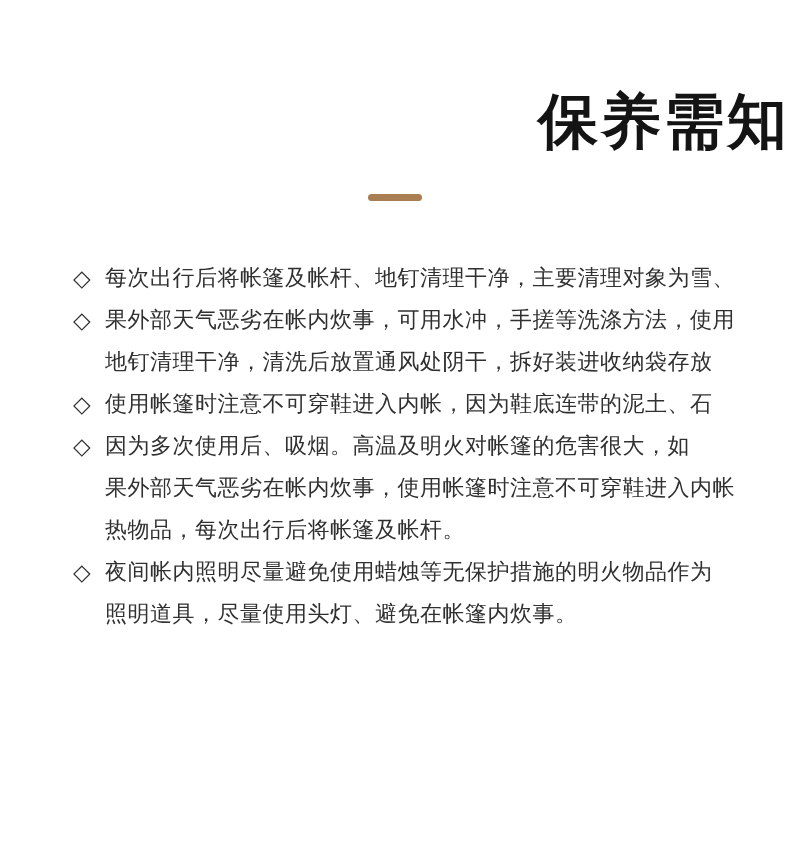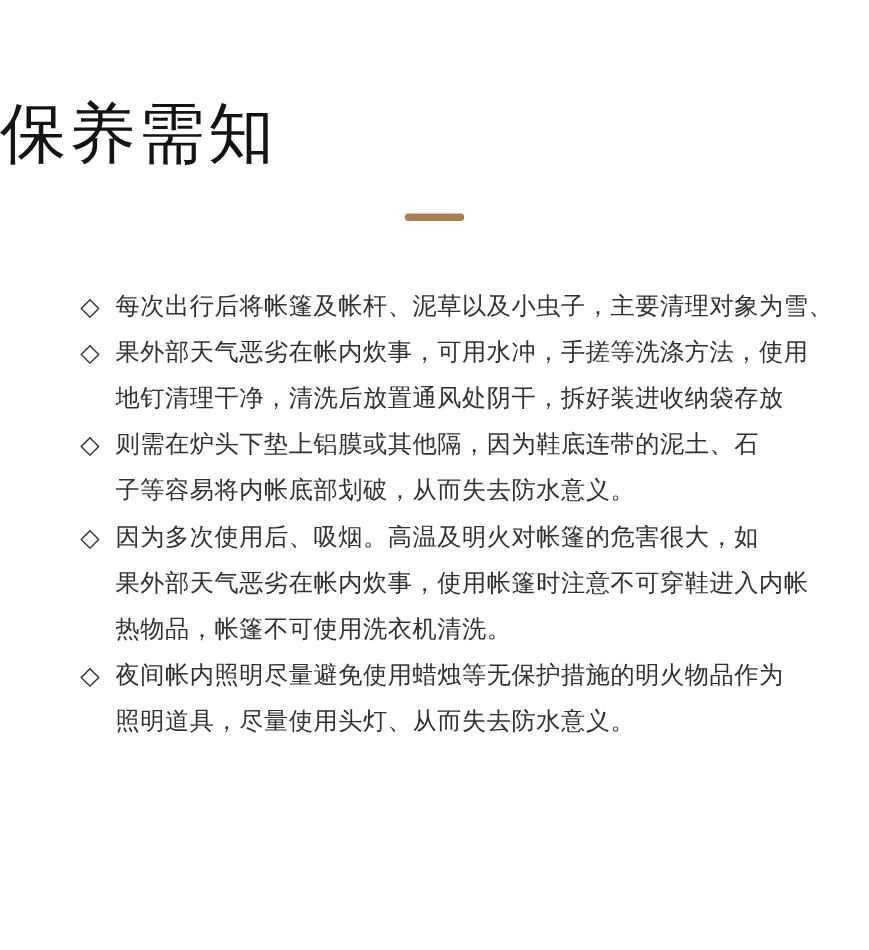--- a/index.html
+++ b/index.html
@@ -11,24 +11,24 @@
     font-family: "Liberation Sans", "DejaVu Sans", sans-serif;
   }
   .page {
     width: 790px;
     height: 864px;
     background: #ffffff;
     position: relative;
   }
   .title {
     margin-top: 86px;
-    text-align: left;
+    text-align: right;
     font-size: 60px;
     line-height: 72px;
-    font-weight: 400;
+    font-weight: 700;
     letter-spacing: 3px;
     color: #141414;
   }
   .divider {
     width: 54px;
     height: 7px;
     border-radius: 4px;
     background: #a87e52;
     margin: 36px auto 0 auto;
   }
@@ -69,51 +69,50 @@
 
   <h1 class="title">保养需知</h1>
 
   <div class="divider"></div>
 
   <div class="list">
 
     <div class="item">
       <span class="marker">◇</span>
       <div class="item-text">
-        <div class="line">每次出行后将帐篷及帐杆、泥草以及小虫子，主要清理对象为雪、</div>
+        <div class="line">每次出行后将帐篷及帐杆、地钉清理干净，主要清理对象为雪、</div>
       </div>
     </div>
 
     <div class="item">
       <span class="marker">◇</span>
       <div class="item-text">
         <div class="line">果外部天气恶劣在帐内炊事，可用水冲，手搓等洗涤方法，使用</div>
         <div class="line">地钉清理干净，清洗后放置通风处阴干，拆好装进收纳袋存放</div>
       </div>
     </div>
 
     <div class="item">
       <span class="marker">◇</span>
       <div class="item-text">
-        <div class="line">则需在炉头下垫上铝膜或其他隔，因为鞋底连带的泥土、石</div>
-        <div class="line">子等容易将内帐底部划破，从而失去防水意义。</div>
+        <div class="line">使用帐篷时注意不可穿鞋进入内帐，因为鞋底连带的泥土、石</div>
       </div>
     </div>
 
     <div class="item">
       <span class="marker">◇</span>
       <div class="item-text">
         <div class="line">因为多次使用后、吸烟。高温及明火对帐篷的危害很大，如</div>
         <div class="line">果外部天气恶劣在帐内炊事，使用帐篷时注意不可穿鞋进入内帐</div>
-        <div class="line">热物品，帐篷不可使用洗衣机清洗。</div>
+        <div class="line">热物品，每次出行后将帐篷及帐杆。</div>
       </div>
     </div>
 
     <div class="item">
       <span class="marker">◇</span>
       <div class="item-text">
         <div class="line">夜间帐内照明尽量避免使用蜡烛等无保护措施的明火物品作为</div>
-        <div class="line">照明道具，尽量使用头灯、从而失去防水意义。</div>
+        <div class="line">照明道具，尽量使用头灯、避免在帐篷内炊事。</div>
       </div>
     </div>
 
   </div>
 </div>
 
 </body></html>

